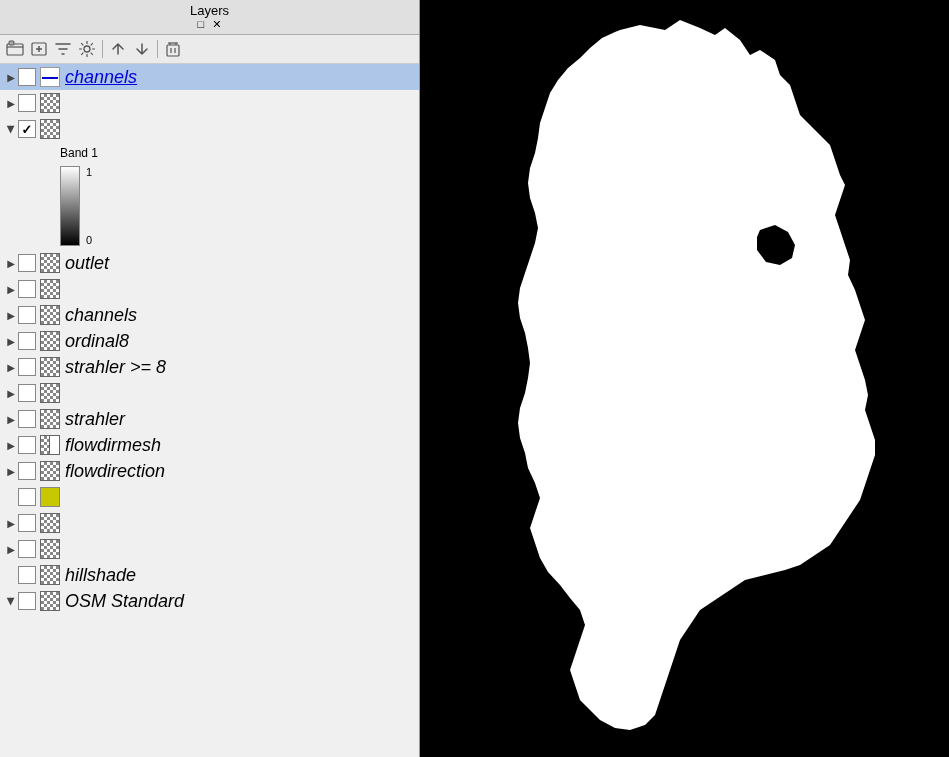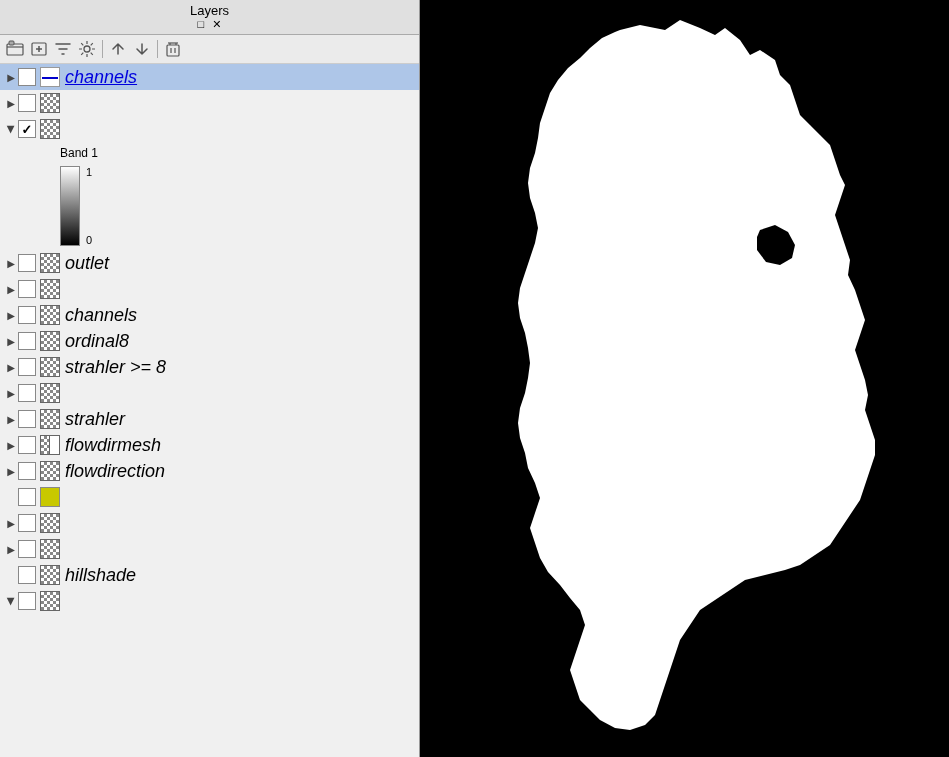--- a/index.html
+++ b/index.html
@@ -400,20 +400,21 @@
       </div>
       <span class="layer-name italic">hillshade</span>
     </div>
 
     <div class="layer-item">
       <span class="expand-arrow" style="transform:rotate(90deg);display:inline-block;">▶</span>
       <div class="layer-checkbox"></div>
       <div class="layer-icon">
         <div class="raster-icon"></div>
       </div>
+      <span class="layer-name italic">OSM Standard</span>
     </div>
 
   </div>
 </div>
 
 <div id="map-canvas">
   <svg id="map-svg" viewBox="0 0 529 757" preserveAspectRatio="xMidYMid meet">
     <rect width="529" height="757" fill="#000"></rect>
 
     <path fill="white" d="

